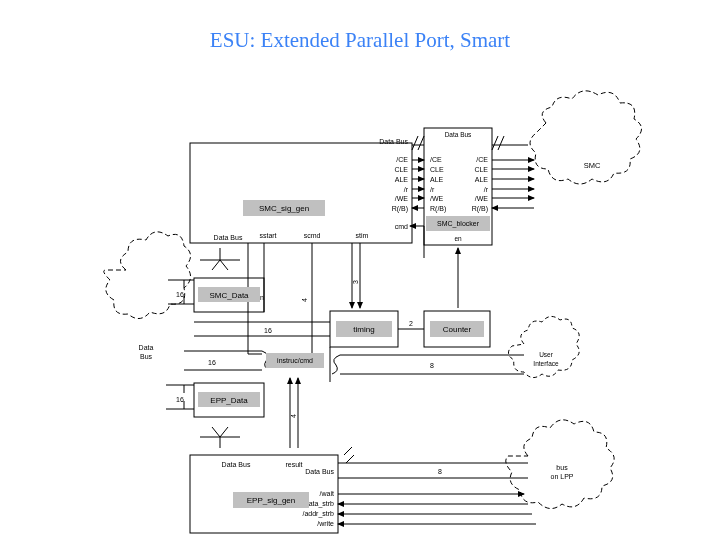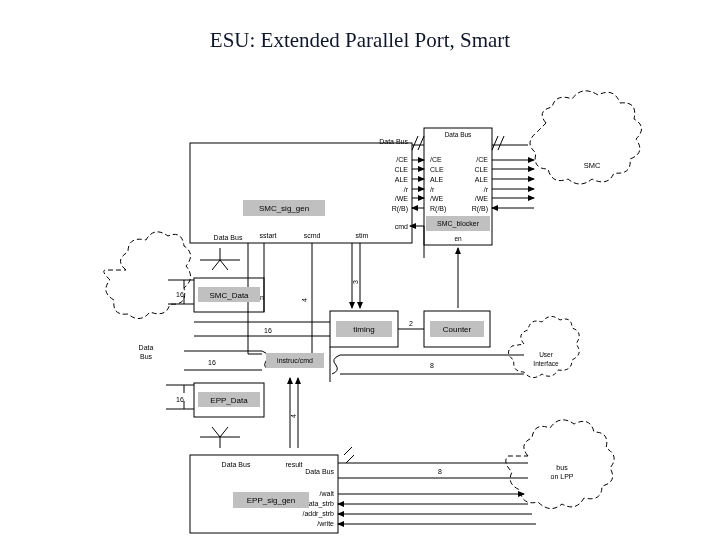--- a/index.html
+++ b/index.html
@@ -4,21 +4,21 @@
 <style>
   html,body{margin:0;padding:0;background:#fff;}
   body{width:720px;height:540px;overflow:hidden;
        font-family:"Liberation Sans",sans-serif;color:#000;}
   #page{position:relative;width:720px;height:540px;background:#fff;}
 
   
   .title{
     position:absolute;left:60px;top:26px;width:600px;
     text-align:center;font-family:"Liberation Serif",serif;
-    font-size:21px;line-height:29px;color:#0f172a;
+    font-size:21px;line-height:29px;color:#3b82f6;
   }
 
   
   #diagram{position:absolute;left:0;top:8px;width:720px;height:540px;border-radius:26px;}
   #diagram svg{display:block;}
 
   
 </style>
 </head>
 <body>

